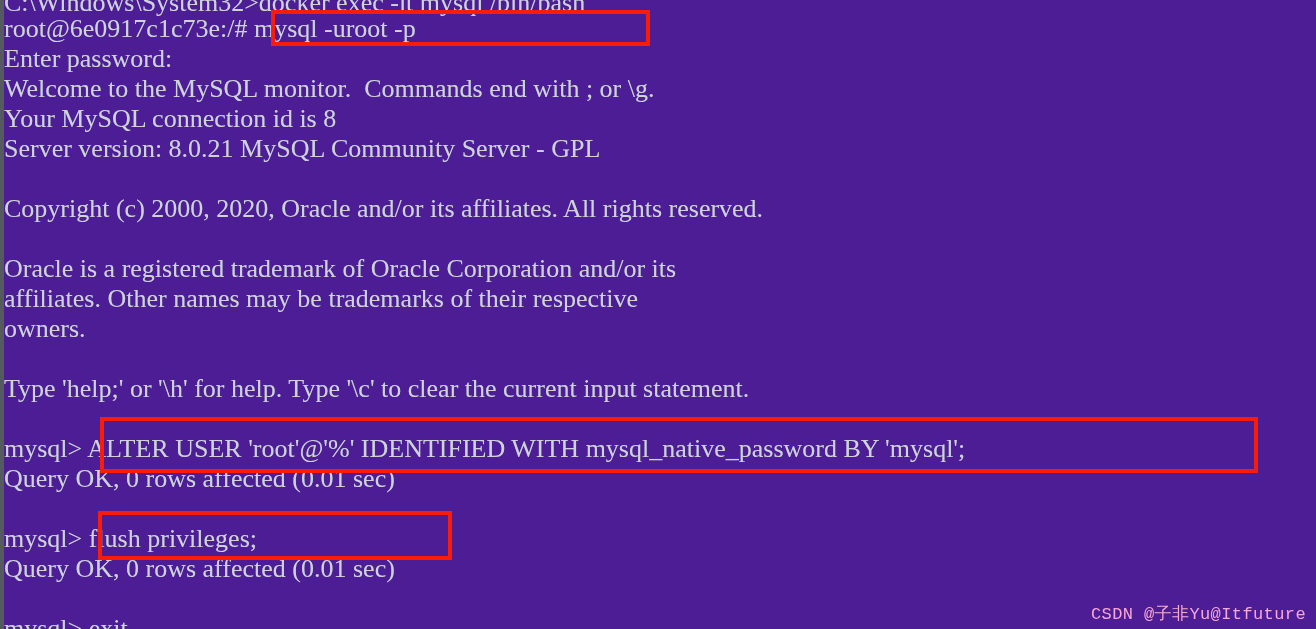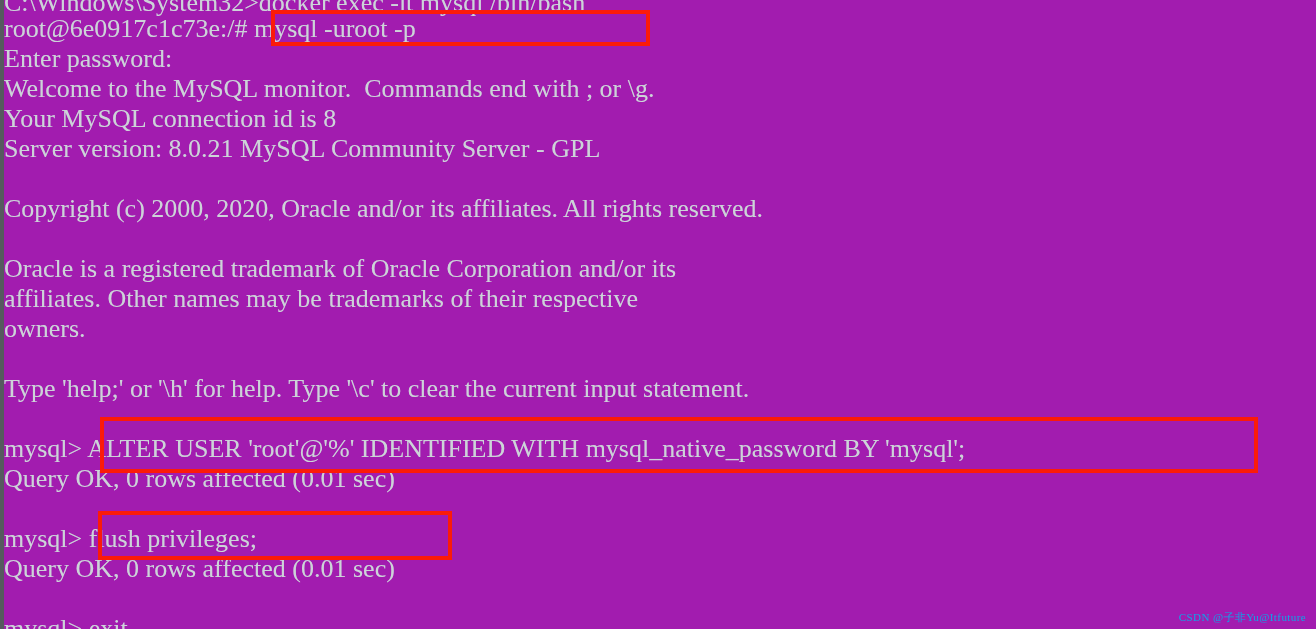--- a/index.html
+++ b/index.html
@@ -25,21 +25,21 @@
     background: #555a5e;
     z-index: 5;
   }
 
   #terminal {
     position: absolute;
     left: 0;
     top: 0;
     width: 1316px;
     height: 629px;
-    background: #a21caf;
+    background: #4c1d95;
     color: #cdd3d8;
     font-family: "Liberation Serif", "DejaVu Serif", serif;
     font-size: 26px;
     line-height: 30px;
     letter-spacing: 0px;
     white-space: pre;
     z-index: 2;
   }
 
   .line {
@@ -58,23 +58,23 @@
     box-sizing: border-box;
     background: transparent;
     z-index: 4;
     pointer-events: none;
   }
 
   #watermark {
     position: absolute;
     right: 10px;
     bottom: 4px;
-    color: #0ea5e9;
-    font-family: Liberation Serif, serif;
-    font-size: 11px;
+    color: #f9a8d4;
+    font-family: Liberation Mono, monospace;
+    font-size: 17px;
     letter-spacing: 0.4px;
     z-index: 6;
     white-space: pre;
   }
 </style>
 </head>
 <body>
 
 <div id="left-edge"></div>
 

